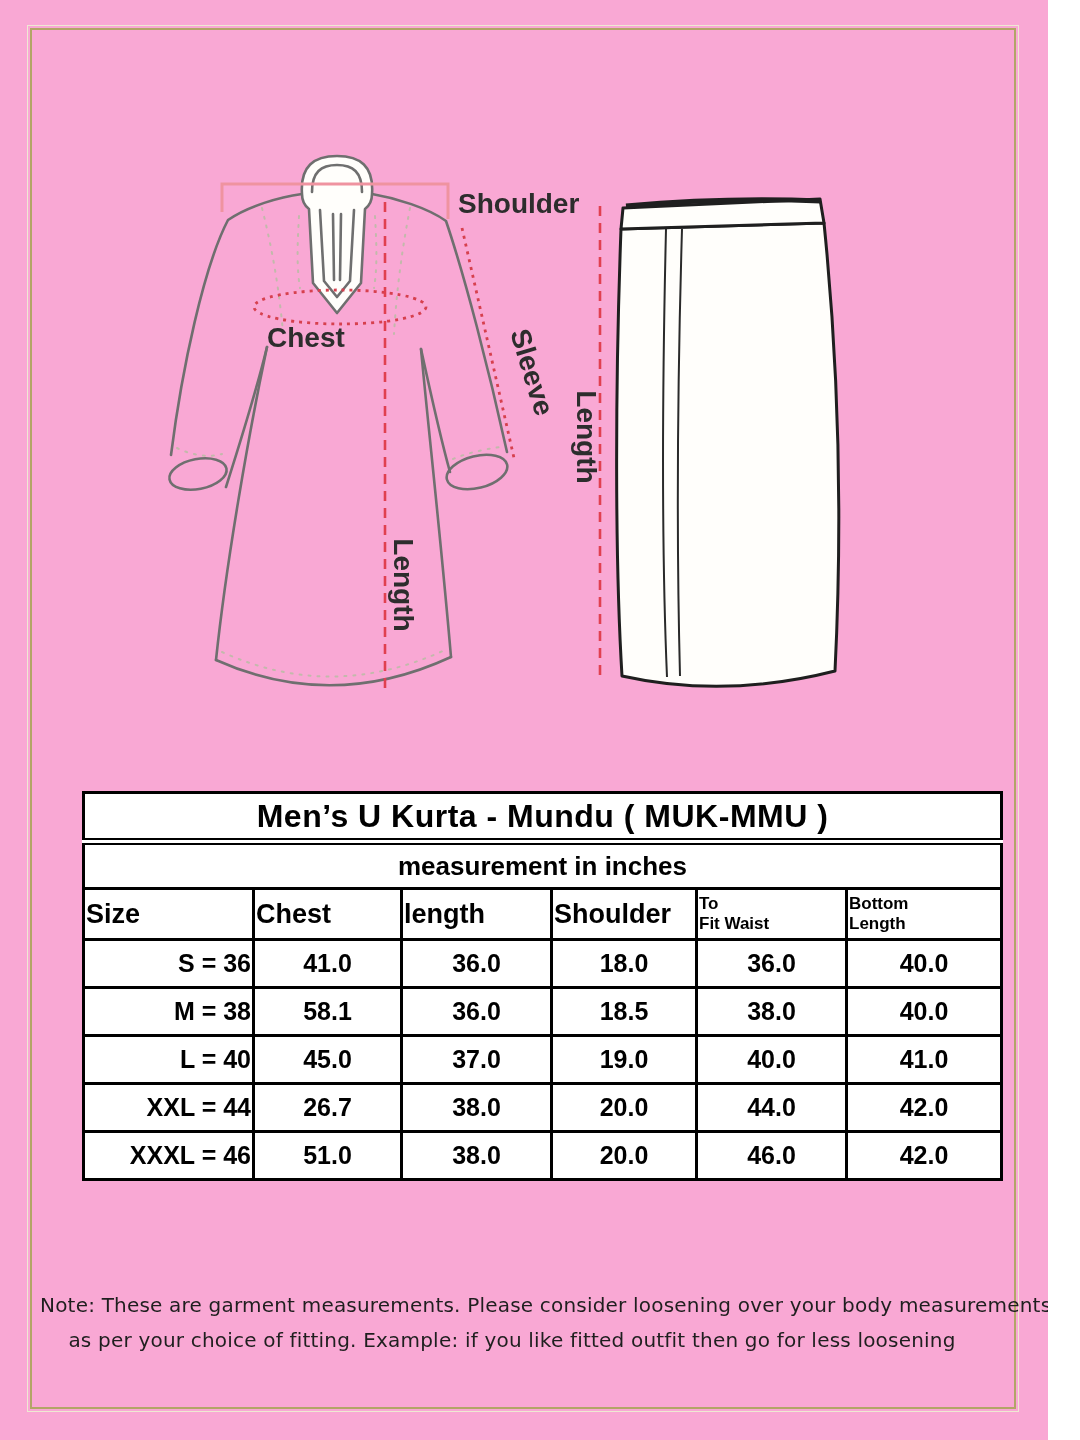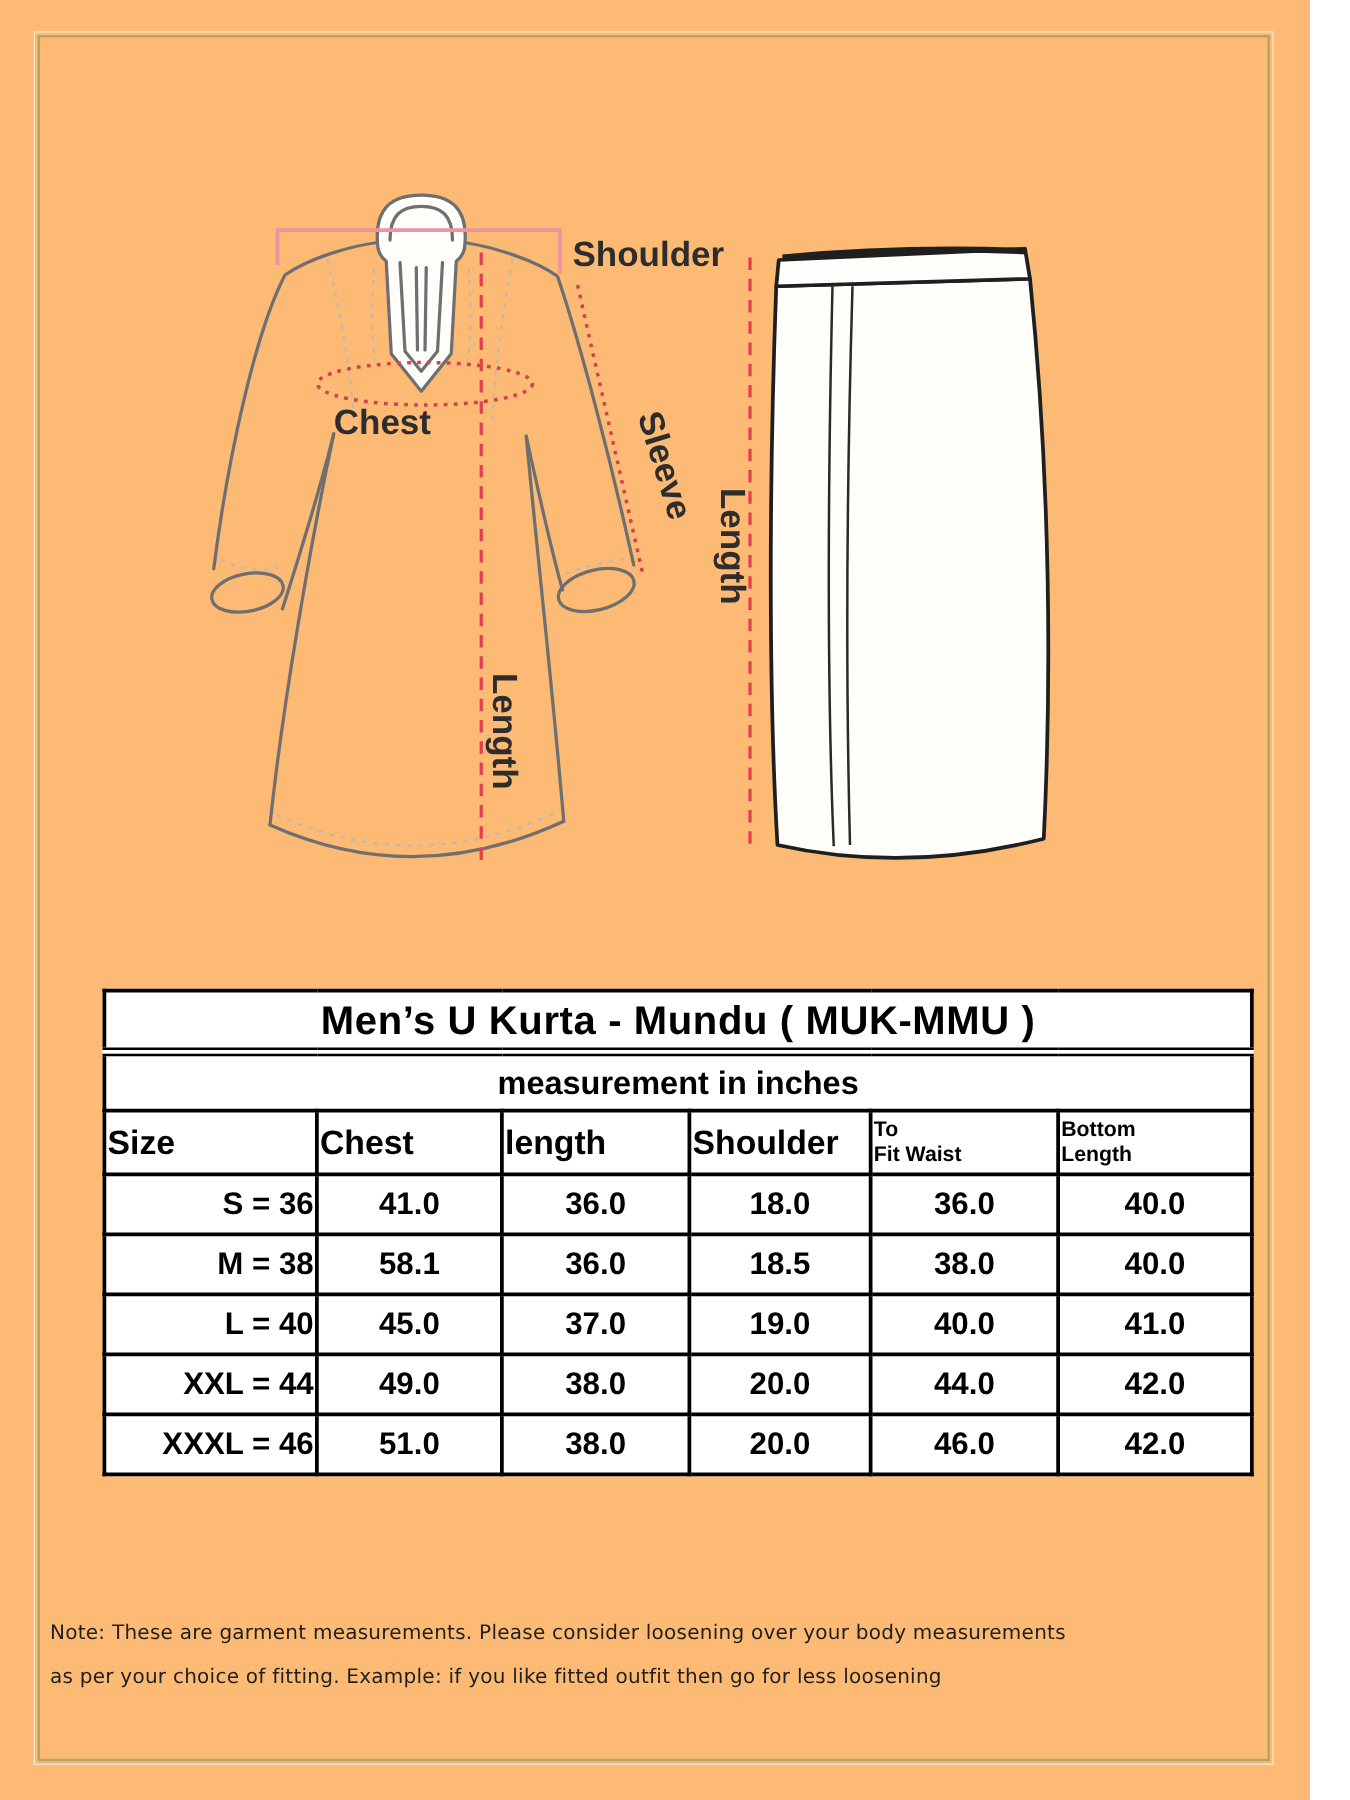--- a/index.html
+++ b/index.html
@@ -1,17 +1,17 @@
 <!DOCTYPE html>
 <html><head>
 <meta charset="utf-8">
 <style>
   html,body{margin:0;padding:0;background:#ffffff;}
   .screen{
-    position:relative;width:1048px;height:1440px;background:#fdba74;
+    position:relative;width:1048px;height:1440px;background:#f9a8d4;
     overflow:hidden;font-family:"Liberation Sans",sans-serif;
   }
   .frame{
     position:absolute;left:30px;top:28px;right:32px;bottom:31px;
     border:2px solid #b2a566;outline:1px solid #efe9d2;outline-offset:2px;
     pointer-events:none;
   }
   
   .diagram{position:absolute;left:0;top:130px;width:1080px;height:660px;}
   .garment{fill:none;stroke:#6f6f6f;stroke-width:2.6;stroke-linecap:round;stroke-linejoin:round;}
@@ -35,22 +35,22 @@
     border-bottom:7px double #000 !important;letter-spacing:.5px;
   }
   .t-subtitle{height:40px;text-align:center;font-weight:bold;font-size:26px;}
   .t-head th{height:46px;text-align:left;font-weight:bold;font-size:27px;margin-top:48px;}
   .t-head th.small{font-size:17px;line-height:1.15;white-space:pre-line;}
   .t-row td{height:43px;text-align:center;font-weight:bold;font-size:25px;}
   .t-row td.size-cell{text-align:right;padding-left:8px;}
   
   .note{
     position:absolute;right:64px;left:40px;top:1288px;
-    font-family:"DejaVu Sans",sans-serif;font-size:16px;color:#1f1f1f;
-    line-height:35px;text-align:left;letter-spacing:.2px;
+    font-family:"DejaVu Sans",sans-serif;font-size:20px;color:#1f1f1f;
+    line-height:35px;text-align:center;letter-spacing:.2px;
   }
   .note div{white-space:nowrap;}
 </style>
 </head>
 <body>
 
 <div class="screen">
 
   <div class="frame"></div>
 
@@ -159,21 +159,21 @@
       <tr class="t-row">
         <td class="size-cell">L = 40</td>
         <td>45.0</td>
         <td>37.0</td>
         <td>19.0</td>
         <td>40.0</td>
         <td>41.0</td>
       </tr>
       <tr class="t-row">
         <td class="size-cell">XXL = 44</td>
-        <td>49.0</td>
+        <td>26.7</td>
         <td>38.0</td>
         <td>20.0</td>
         <td>44.0</td>
         <td>42.0</td>
       </tr>
       <tr class="t-row">
         <td class="size-cell">XXXL = 46</td>
         <td>51.0</td>
         <td>38.0</td>
         <td>20.0</td>

